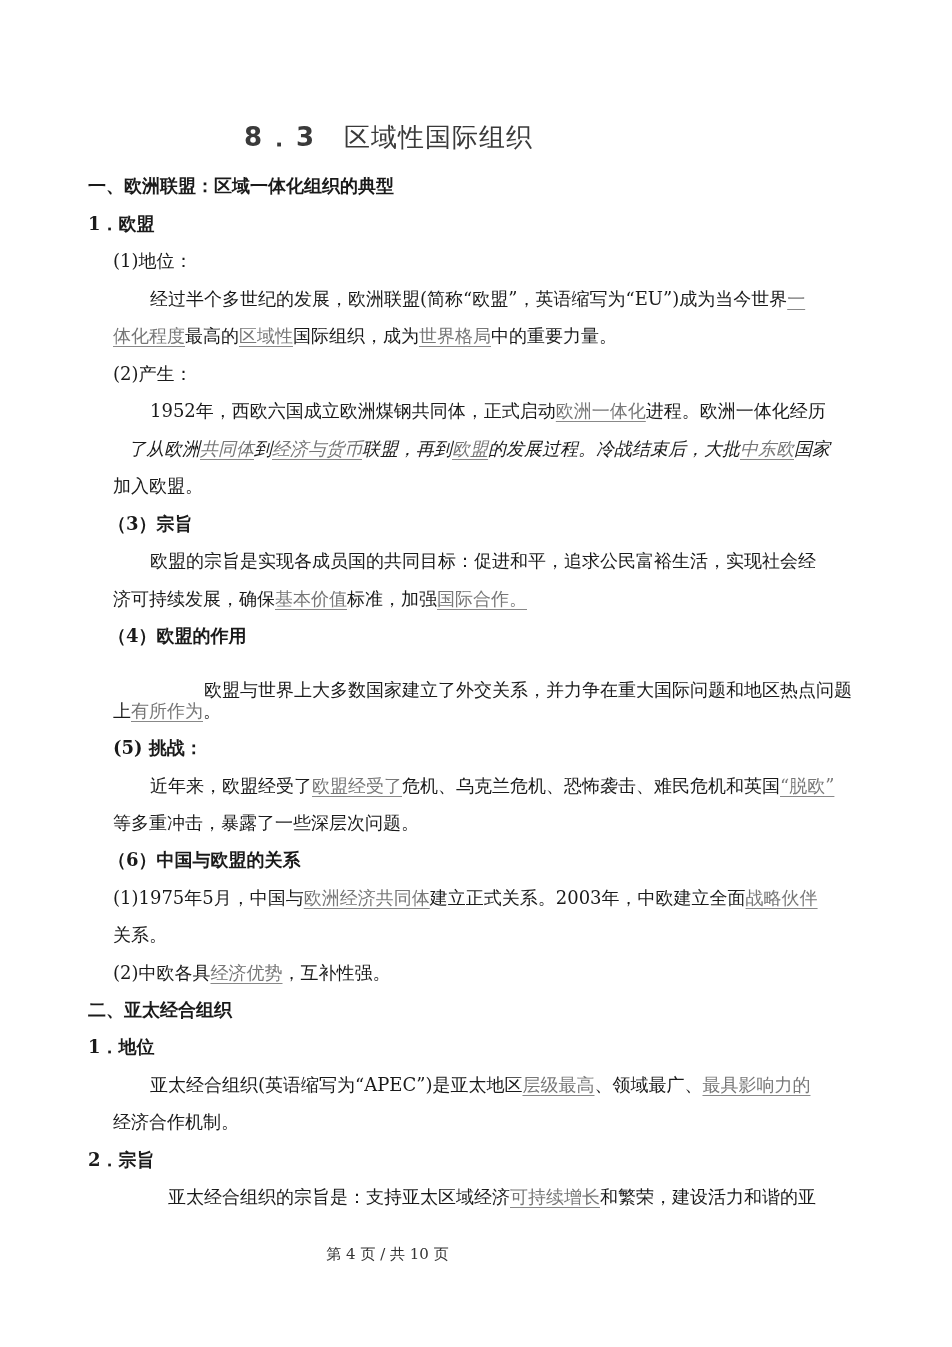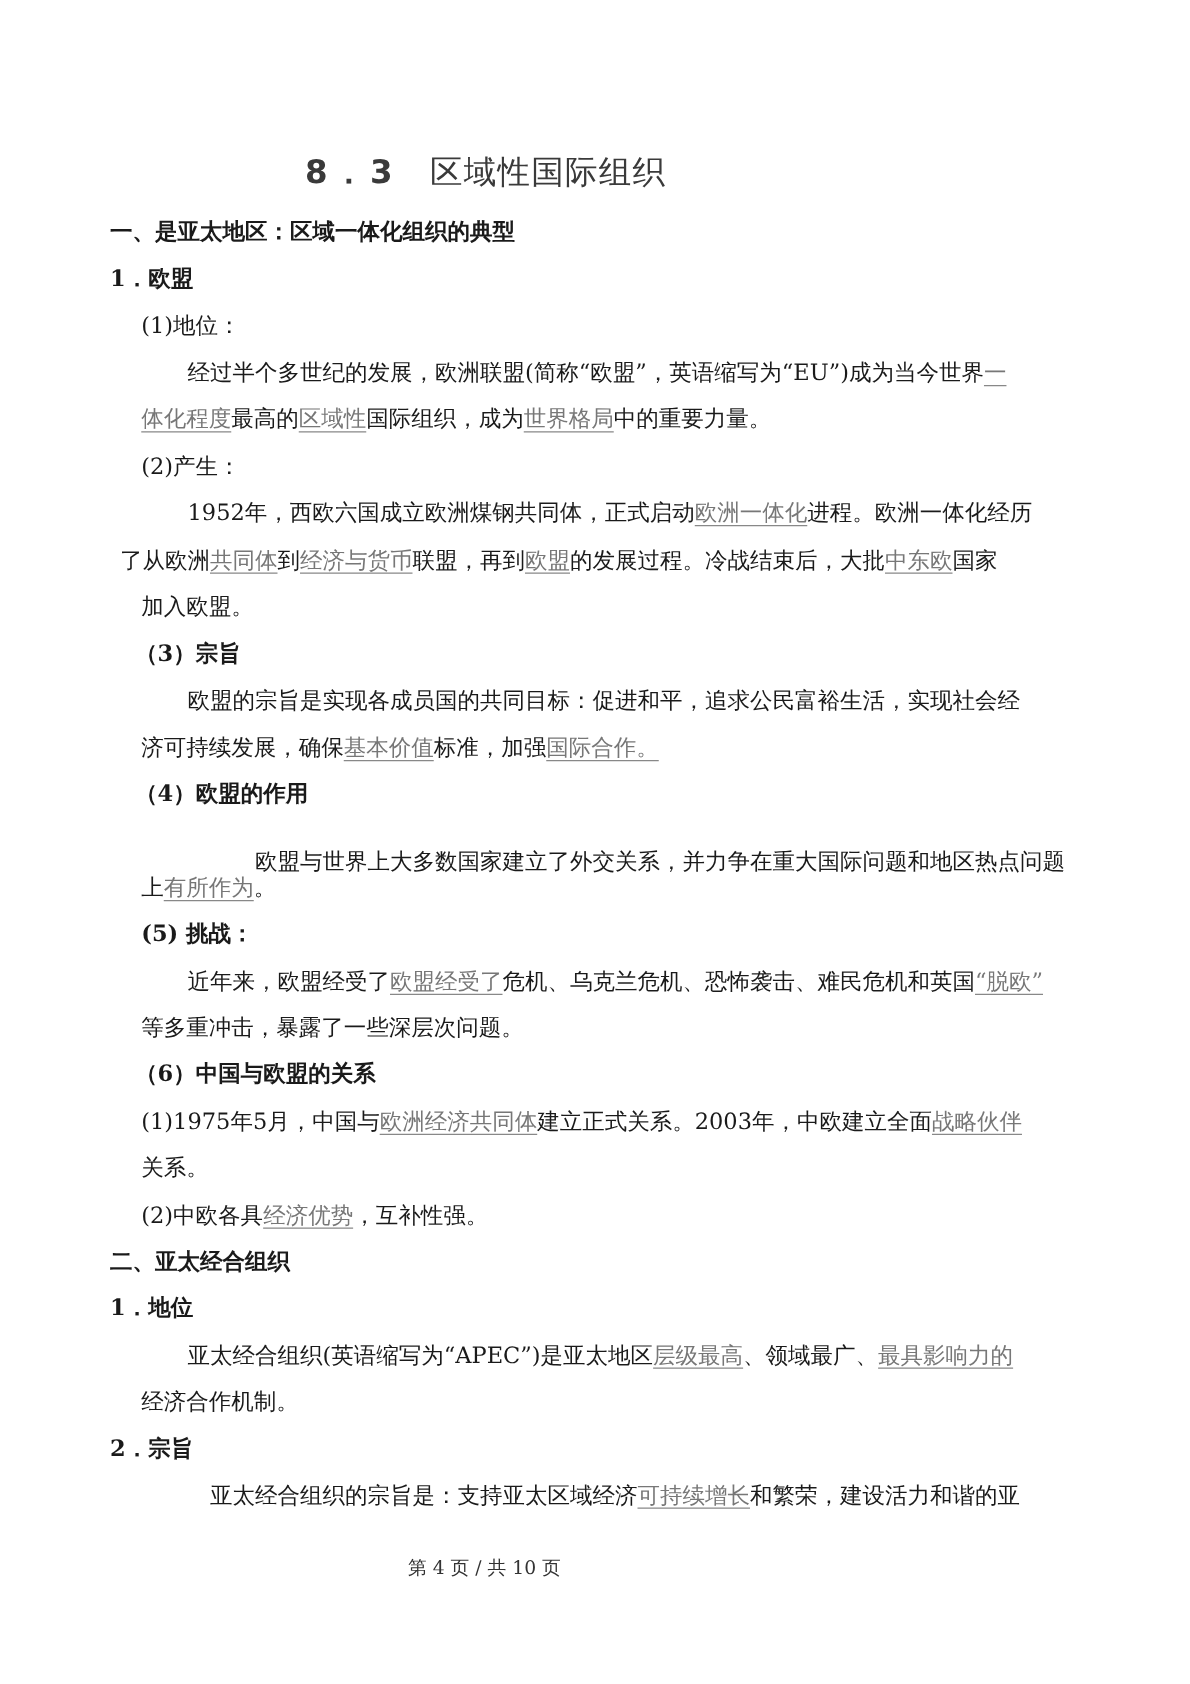--- a/index.html
+++ b/index.html
@@ -28,36 +28,36 @@
 </style>
 </head>
 <body>
 
 <div class="page">
 
   <div class="title">
     <span class="num">8．3</span><span class="txt">区域性国际组织</span>
   </div>
 
-  <div class="line bold" style="left:88px; top:174px;">一、是亚太地区：区域一体化组织的典型</div>
+  <div class="line bold" style="left:88px; top:174px;">一、欧洲联盟：区域一体化组织的典型</div>
   <div class="line bold" style="left:88px; top:212px;">1．欧盟</div>
 
   <div class="line" style="left:113px; top:249px;">(1)地位：</div>
   <div class="line" style="left:150px; top:287px;">
     <span>经过半个多世纪的发展，欧洲联盟(简称“欧盟”，英语缩写为“EU”)成为当今世界</span><span class="u">一</span>
   </div>
   <div class="line" style="left:113px; top:324px;">
     <span class="u">体化程度</span><span>最高的</span><span class="u">区域性</span><span>国际组织，成为</span><span class="u">世界格局</span><span>中的重要力量。</span>
   </div>
 
   <div class="line" style="left:113px; top:362px;">(2)产生：</div>
   <div class="line" style="left:150px; top:399px;">
     <span>1952年，西欧六国成立欧洲煤钢共同体，正式启动</span><span class="u">欧洲一体化</span><span>进程。欧洲一体化经历</span>
   </div>
-  <div class="line" style="left:96px; top:437px;">
+  <div class="line" style="left:128px; top:437px;font-style:italic;">
     <span>了从欧洲</span><span class="u">共同体</span><span>到</span><span class="u">经济与货币</span><span>联盟，再到</span><span class="u">欧盟</span><span>的发展过程。冷战结束后，大批</span><span class="u">中东欧</span><span>国家</span>
   </div>
   <div class="line" style="left:113px; top:474px;">加入欧盟。</div>
 
   <div class="line bold" style="left:108px; top:512px;">（3）宗旨</div>
   <div class="line" style="left:150px; top:549px;">欧盟的宗旨是实现各成员国的共同目标：促进和平，追求公民富裕生活，实现社会经</div>
   <div class="line" style="left:113px; top:587px;">
     <span>济可持续发展，确保</span><span class="u">基本价值</span><span>标准，加强</span><span class="u">国际合作。</span>
   </div>
 

